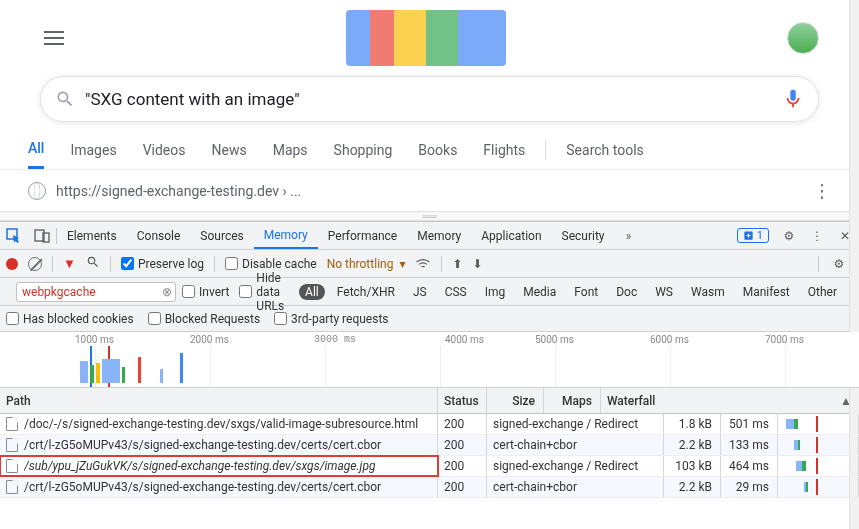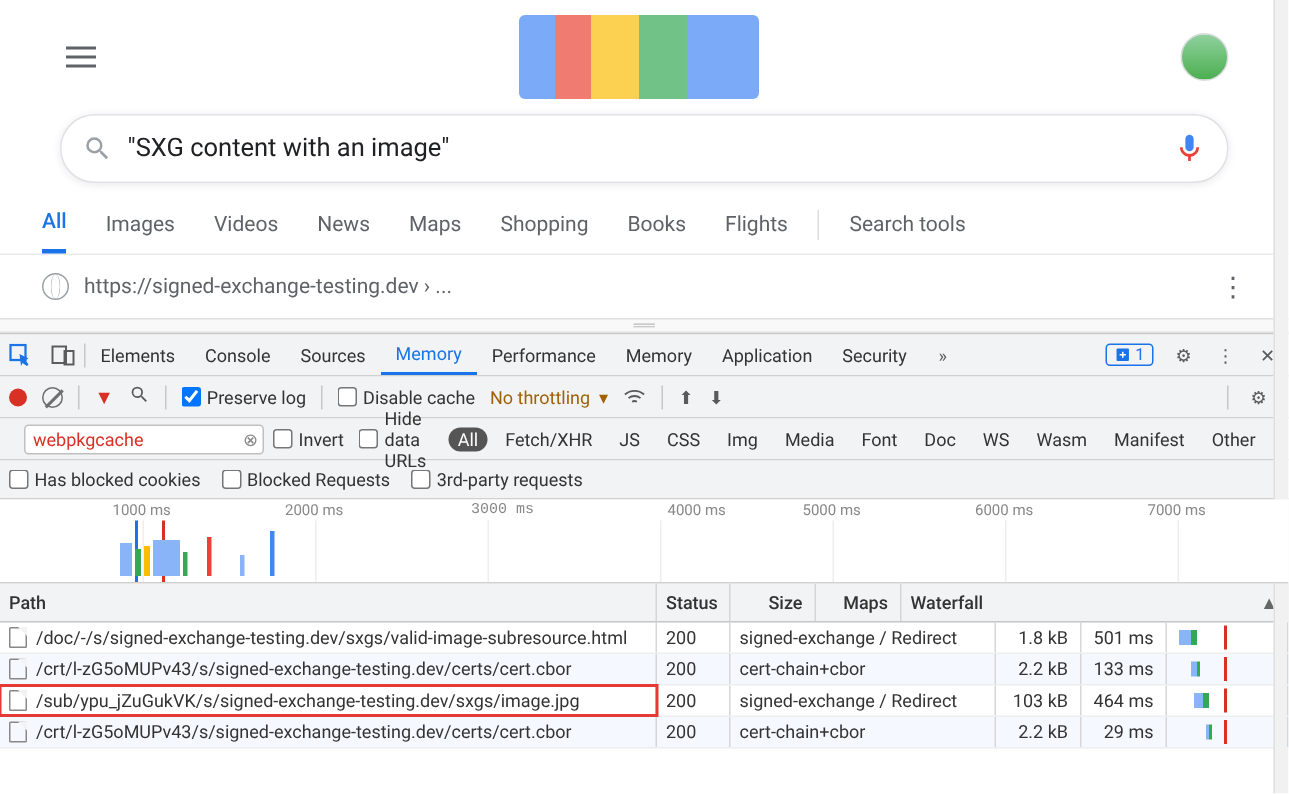--- a/index.html
+++ b/index.html
@@ -69,21 +69,21 @@
 .col-path{ width:438px; }
 .col-status{ width:49px; }
 .col-type{ width:177px; }
 .col-size{ width:57px; justify-content:flex-end; padding-right:8px;}
 .col-time{ width:57px; justify-content:flex-end; padding-right:8px;}
 .col-wf{ flex:1; }
 
 .table-body{}
 .row{ display:flex; height:21px; font-size:12px; color:#333; border-bottom:1px solid #eee;}
 .row:nth-child(even){ background:#f5f9ff;}
-.row.highlighted .col-path{ outline:2px solid #e53935; outline-offset:-1px; z-index:1;}
+.row.highlighted .col-path{ outline:2px solid #e53935; outline-offset:-1px; z-index:1;font-style:italic;}
 .page-ic{ display:inline-block; width:12px; height:14px; border:1px solid #888; border-radius:1px; margin-right:6px; position:relative; flex-shrink:0;}
 .page-ic::after{ content:''; position:absolute; right:-1px; top:-1px; border:3px solid transparent; border-top-color:#f1f3f4; border-right-color:#f1f3f4;}
 .wf-cell{ position:relative;}
 .wf-bar{ position:absolute; height:10px; top:5px; }
 
 .scroll-edges{ position:absolute; top:0; right:0; width:10px; height:529px; background:#f1f1f1; border-left:1px solid #e0e0e0;}
 </style>
 </head>
 <body>
 

